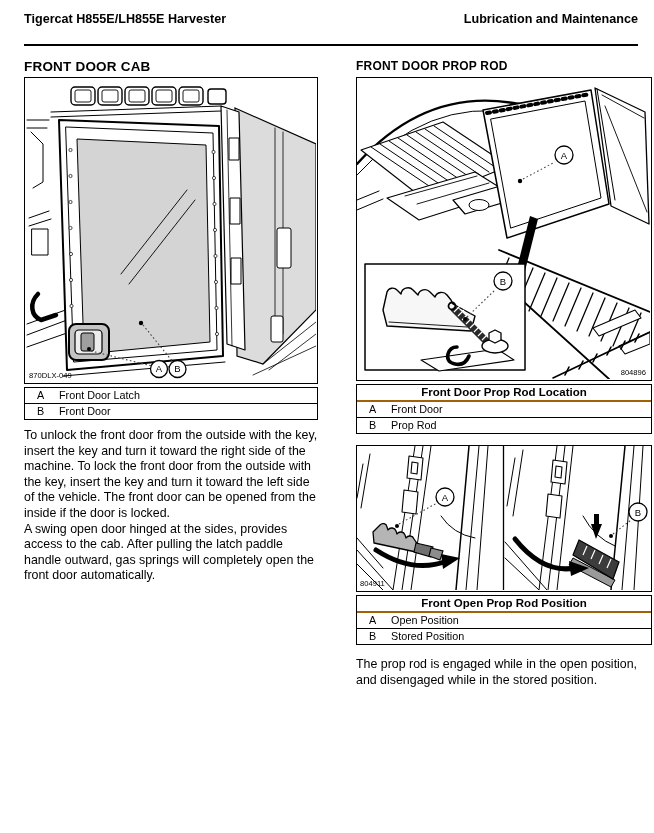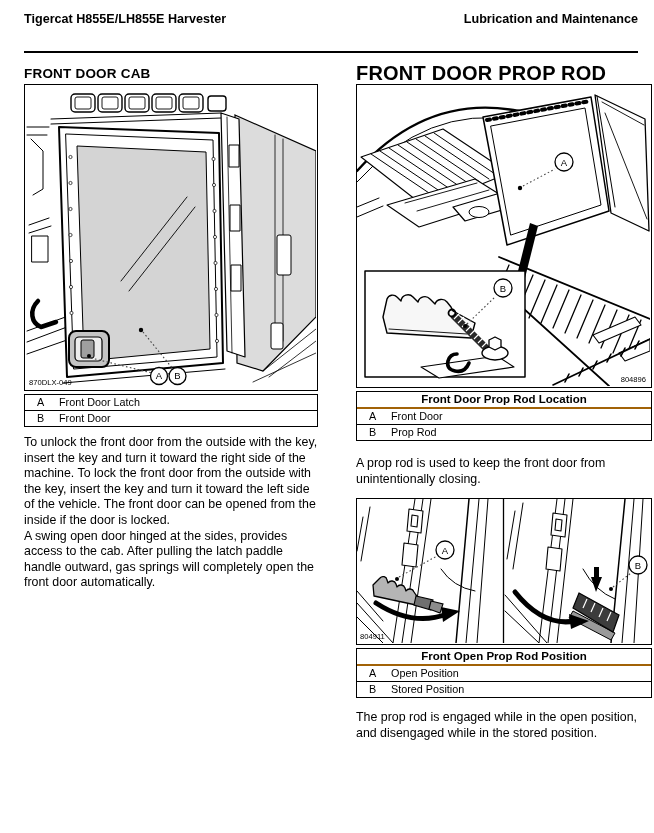--- a/index.html
+++ b/index.html
@@ -7,30 +7,30 @@
   body {
     width:654px; height:833px;
     font-family:"Liberation Sans", sans-serif;
     color:#000; position:relative; overflow:hidden;
   }
   .page { padding:12px 16px 0 24px; }
 
   .hdr {
     display:flex; justify-content:space-between; align-items:baseline;
     font-weight:bold; font-size:12.6px;
-    padding-bottom:25px; border-bottom:2px solid #000;
+    padding-bottom:18px; border-bottom:2px solid #000;
     width:614px;
   }
 
   .cols { display:flex; gap:38px; margin-top:0; width:614px; }
   .col-l { width:294px; flex:0 0 294px; }
   .col-r { width:296px; flex:0 0 296px; }
 
   .h-left  { font-size:13.5px; font-weight:bold; letter-spacing:.2px; height:22px; line-height:24px; margin-top:9px; }
-  .h-right { font-size:20px;   font-weight:bold; letter-spacing:.2px; height:22px; line-height:23px; margin-top:9px; }
+  .h-right { font-size:12px;   font-weight:bold; letter-spacing:.2px; height:22px; line-height:23px; margin-top:9px; }
 
   .fig { border:1.5px solid #000; background:#fff; }
   .fig svg { display:block; }
   .fig-l1 { width:294px; height:307px; }
   .fig-r1 { width:296px; height:304px; }
   .fig-r2 { width:296px; height:147px; }
 
   .cap-table { border:1.5px solid #000; font-size:10.8px; margin-top:3px; background:#fff; }
   .cap-title {
     font-weight:bold; text-align:center; font-size:11.5px;
@@ -252,21 +252,20 @@
         <div class="cap-row">
           <span class="cap-key">A</span>
           <span>Front Door</span>
         </div>
         <div class="cap-row">
           <span class="cap-key">B</span>
           <span>Prop Rod</span>
         </div>
       </div>
 
-      <p class="para para1">A prop rod is used to keep the front door from unintentionally closing.</p>
 
       <div class="fig fig-r2">
         <svg width="293" height="144" viewBox="0 0 293 144">
 
           <line x1="146.5" y1="0" x2="146.5" y2="144" stroke="#000" stroke-width="1.3"></line>
 
           <g class="ln" stroke-width="1">
             <path d="M58,0 L36,144 M66,0 L45,144 M74,0 L54,144"></path>
             <path d="M122,0 L109,144 M131,0 L120,144"></path>
             <path d="M6,18 L0,52 M13,8 L4,62"></path>

